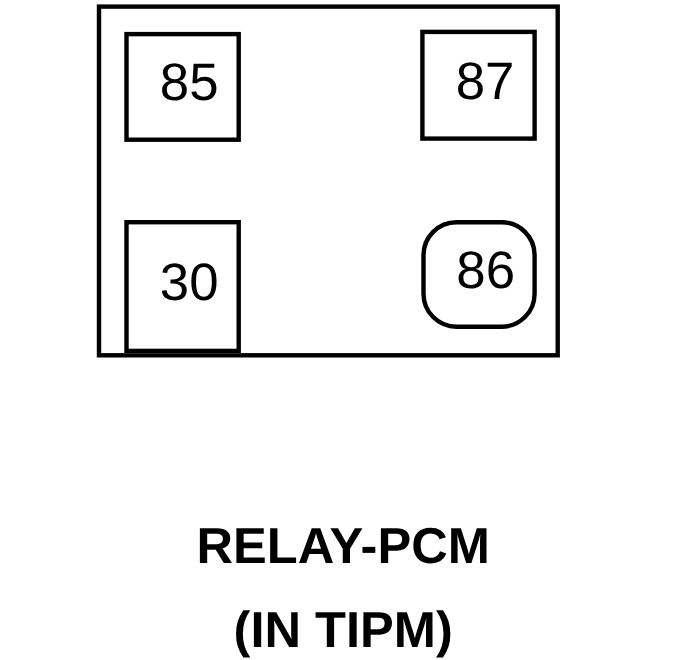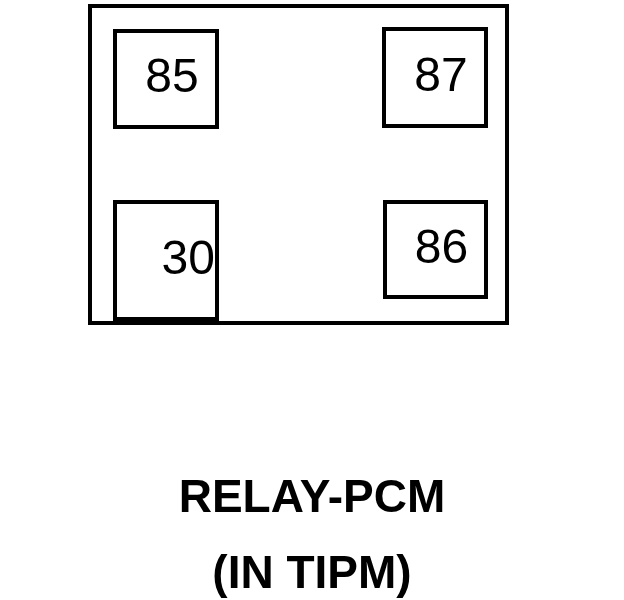--- a/index.html
+++ b/index.html
@@ -48,22 +48,22 @@
     letter-spacing: 0px;
     white-space: nowrap;
     position: relative;
     top: -3px;
   }
 
   
   .pin-85  { left: 21px;  top: 21px;  width: 106px; height: 100px; }
   .pin-87a { left: 145px; top: 19px;  width: 129px; height: 101px; }
   .pin-87  { left: 290px; top: 19px;  width: 106px; height: 101px; align-items: center; }
-  .pin-30  { left: 21px;  top: 192px; width: 106px; height: 121px; justify-content: flex-end;  }
-  .pin-86  { left: 291px; top: 192px; width: 105px; height: 99px;  }
+  .pin-30  { left: 21px;  top: 192px; width: 106px; height: 121px;  }
+  .pin-86  { left: 291px; top: 192px; width: 105px; height: 99px; border-radius: 32px;  }
 
   
   #caption {
     position: absolute;
     left: 0;
     top: 458px;
     width: 624px;
     text-align: center;
   }
   .caption-line {

